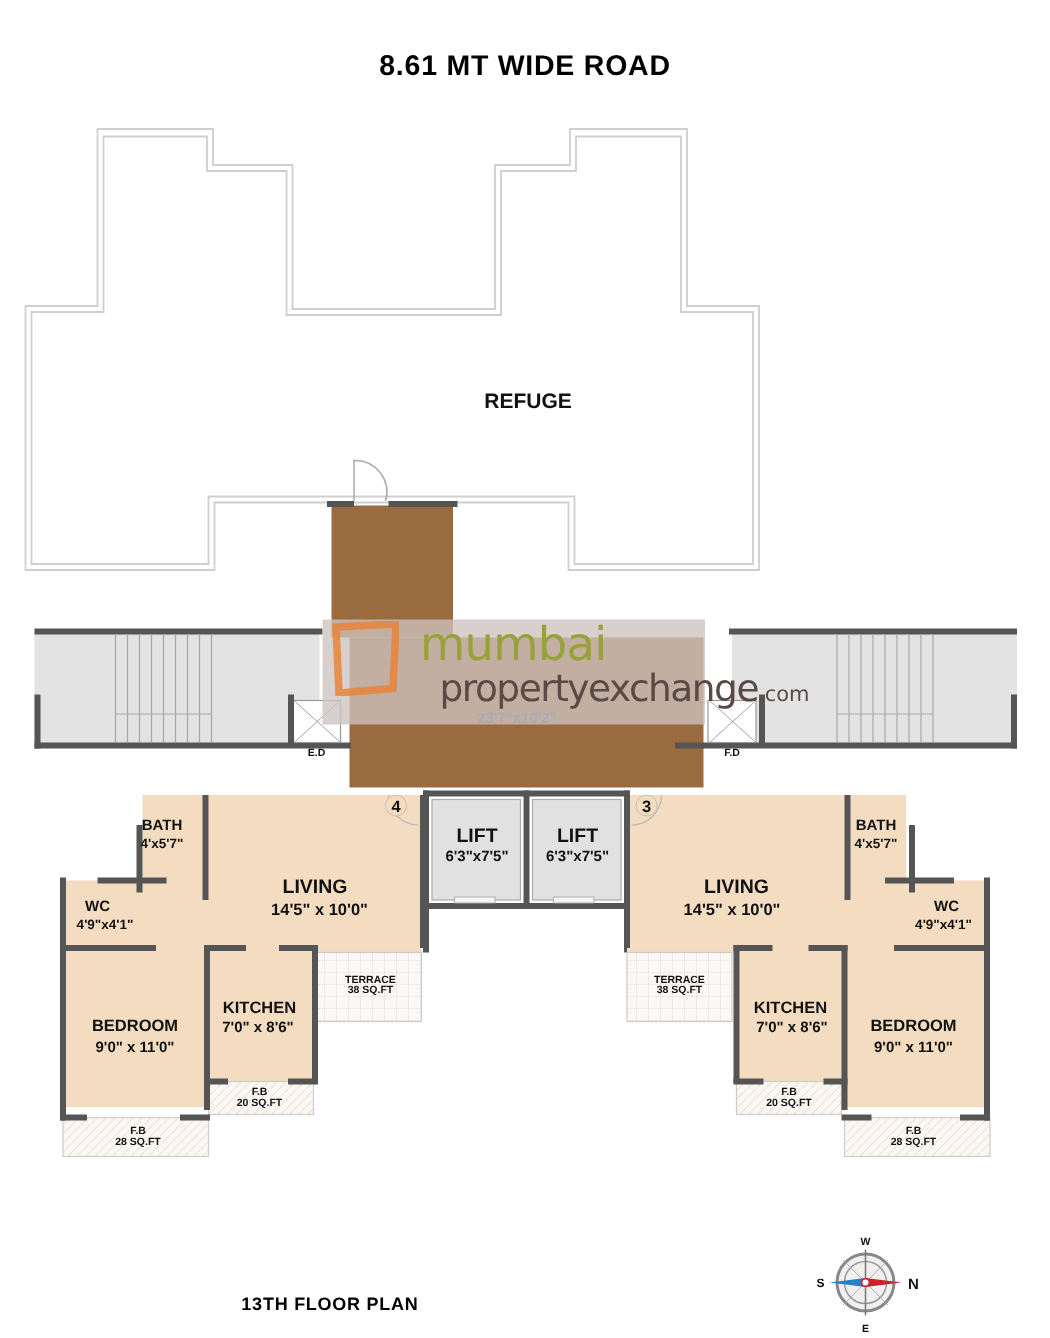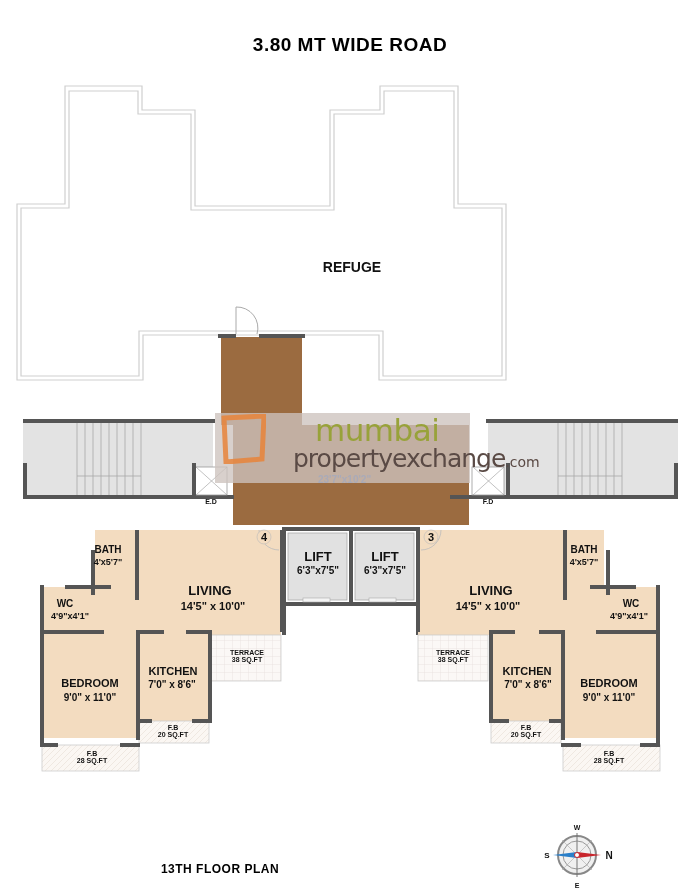--- a/index.html
+++ b/index.html
@@ -2,29 +2,29 @@
 <html><head>
 <meta charset="utf-8">
 <style>
   html,body{margin:0;padding:0;background:#fff;}
   body{width:700px;height:892px;position:relative;overflow:hidden;font-family:"Liberation Sans",sans-serif;}
   .title{position:absolute;left:0;width:700px;text-align:center;font-weight:bold;font-size:19px;color:#000;letter-spacing:0.5px;}
   svg{position:absolute;left:0;top:0;}
   .lbl{font-family:"Liberation Sans",sans-serif;font-weight:bold;fill:#111;text-anchor:middle;}
   .wm{position:absolute;left:215px;top:413px;width:255px;height:70px;background:rgba(205,195,190,0.78);}
   .wm-logo{position:absolute;left:220px;top:414px;width:46px;height:50px;}
-  .wm-t1{position:absolute;left:280px;top:413px;font-size:31px;color:#98a23a;font-family:"DejaVu Sans",sans-serif;letter-spacing:-0.5px;line-height:34px;margin-left:35px;}
+  .wm-t1{position:absolute;left:280px;top:413px;font-size:31px;color:#98a23a;font-family:"DejaVu Sans",sans-serif;letter-spacing:-0.5px;line-height:34px;}
   .wm-t2{position:absolute;left:293px;top:445px;font-size:25px;color:#5a4a45;font-family:"DejaVu Sans",sans-serif;letter-spacing:-1px;line-height:28px;}
   .wm-t2 small{font-size:14px;letter-spacing:0;}
   .lobby-dim{position:absolute;left:318px;top:474px;font-size:10px;color:#a9aab8;font-weight:bold;}
 </style>
 </head>
 <body>
 
-<div class="title" style="top:34px">3.80 MT WIDE ROAD</div>
+<div class="title" style="top:34px">8.61 MT WIDE ROAD</div>
 
 <svg width="700" height="892" viewBox="0 0 700 892">
   <defs>
     <pattern id="tile" width="8" height="8" patternUnits="userSpaceOnUse">
       <rect width="8" height="8" fill="#fbf8f6"></rect>
       <path d="M8 0H0V8" fill="none" stroke="#e6e0dc" stroke-width="0.8"></path>
     </pattern>
     <pattern id="diag" width="6" height="6" patternUnits="userSpaceOnUse">
       <rect width="6" height="6" fill="#fbf7f3"></rect>
       <path d="M0 6L6 0" stroke="#ece4dc" stroke-width="0.8"></path>

